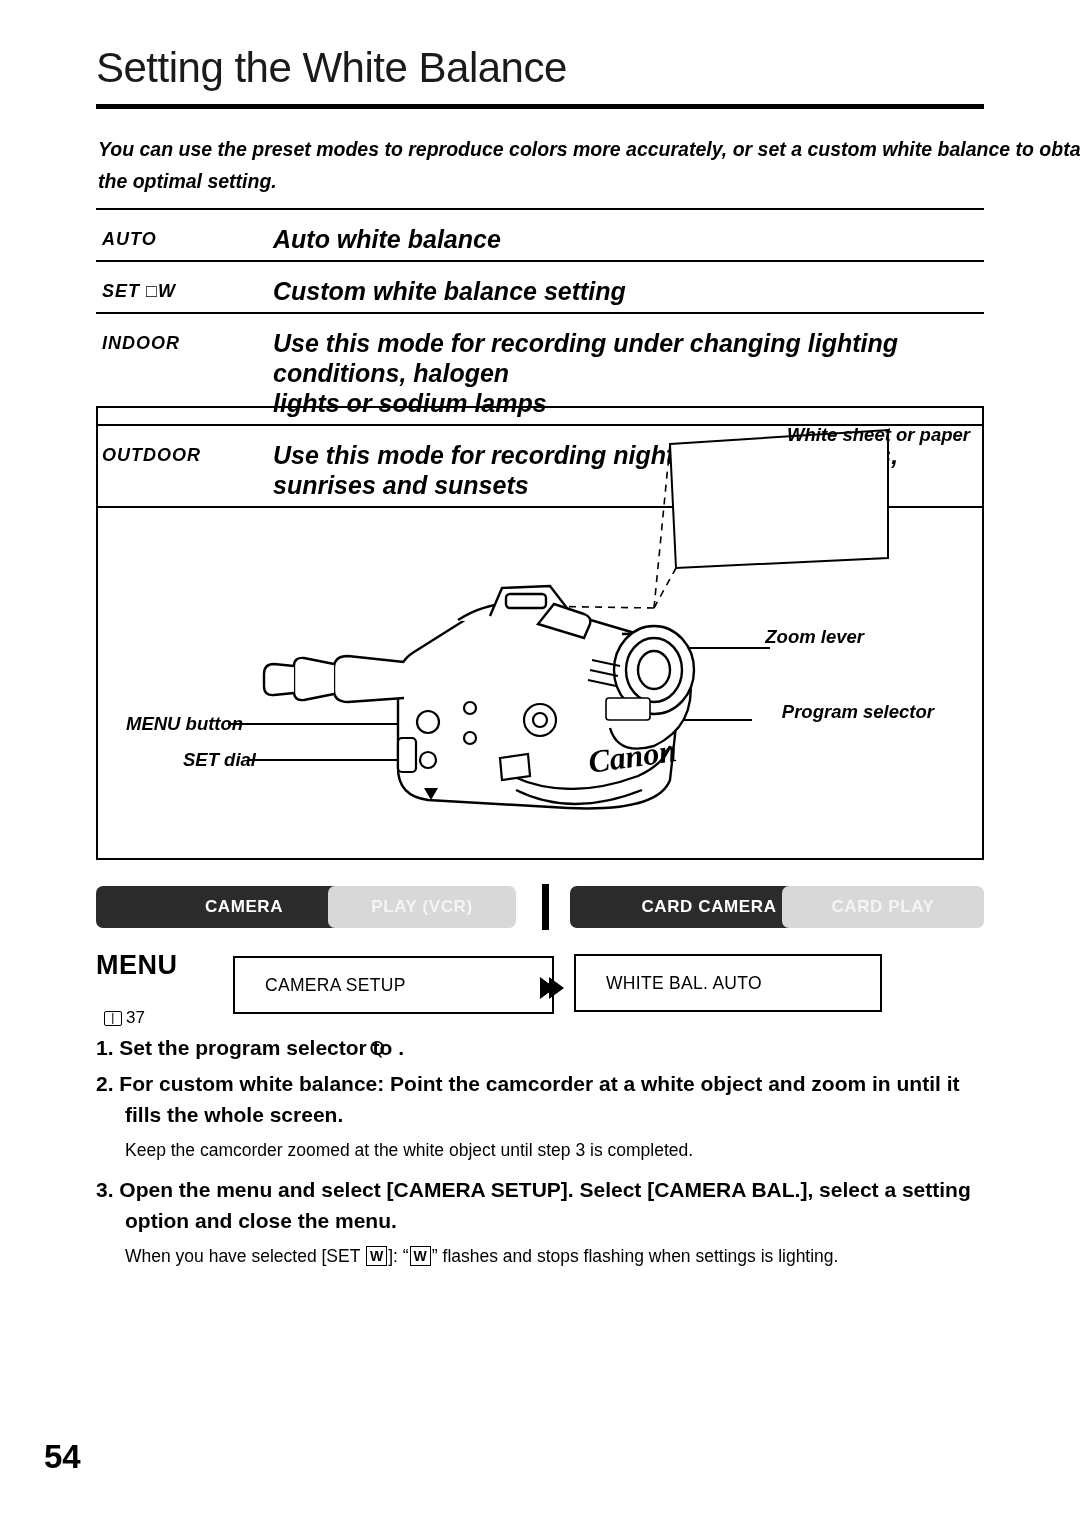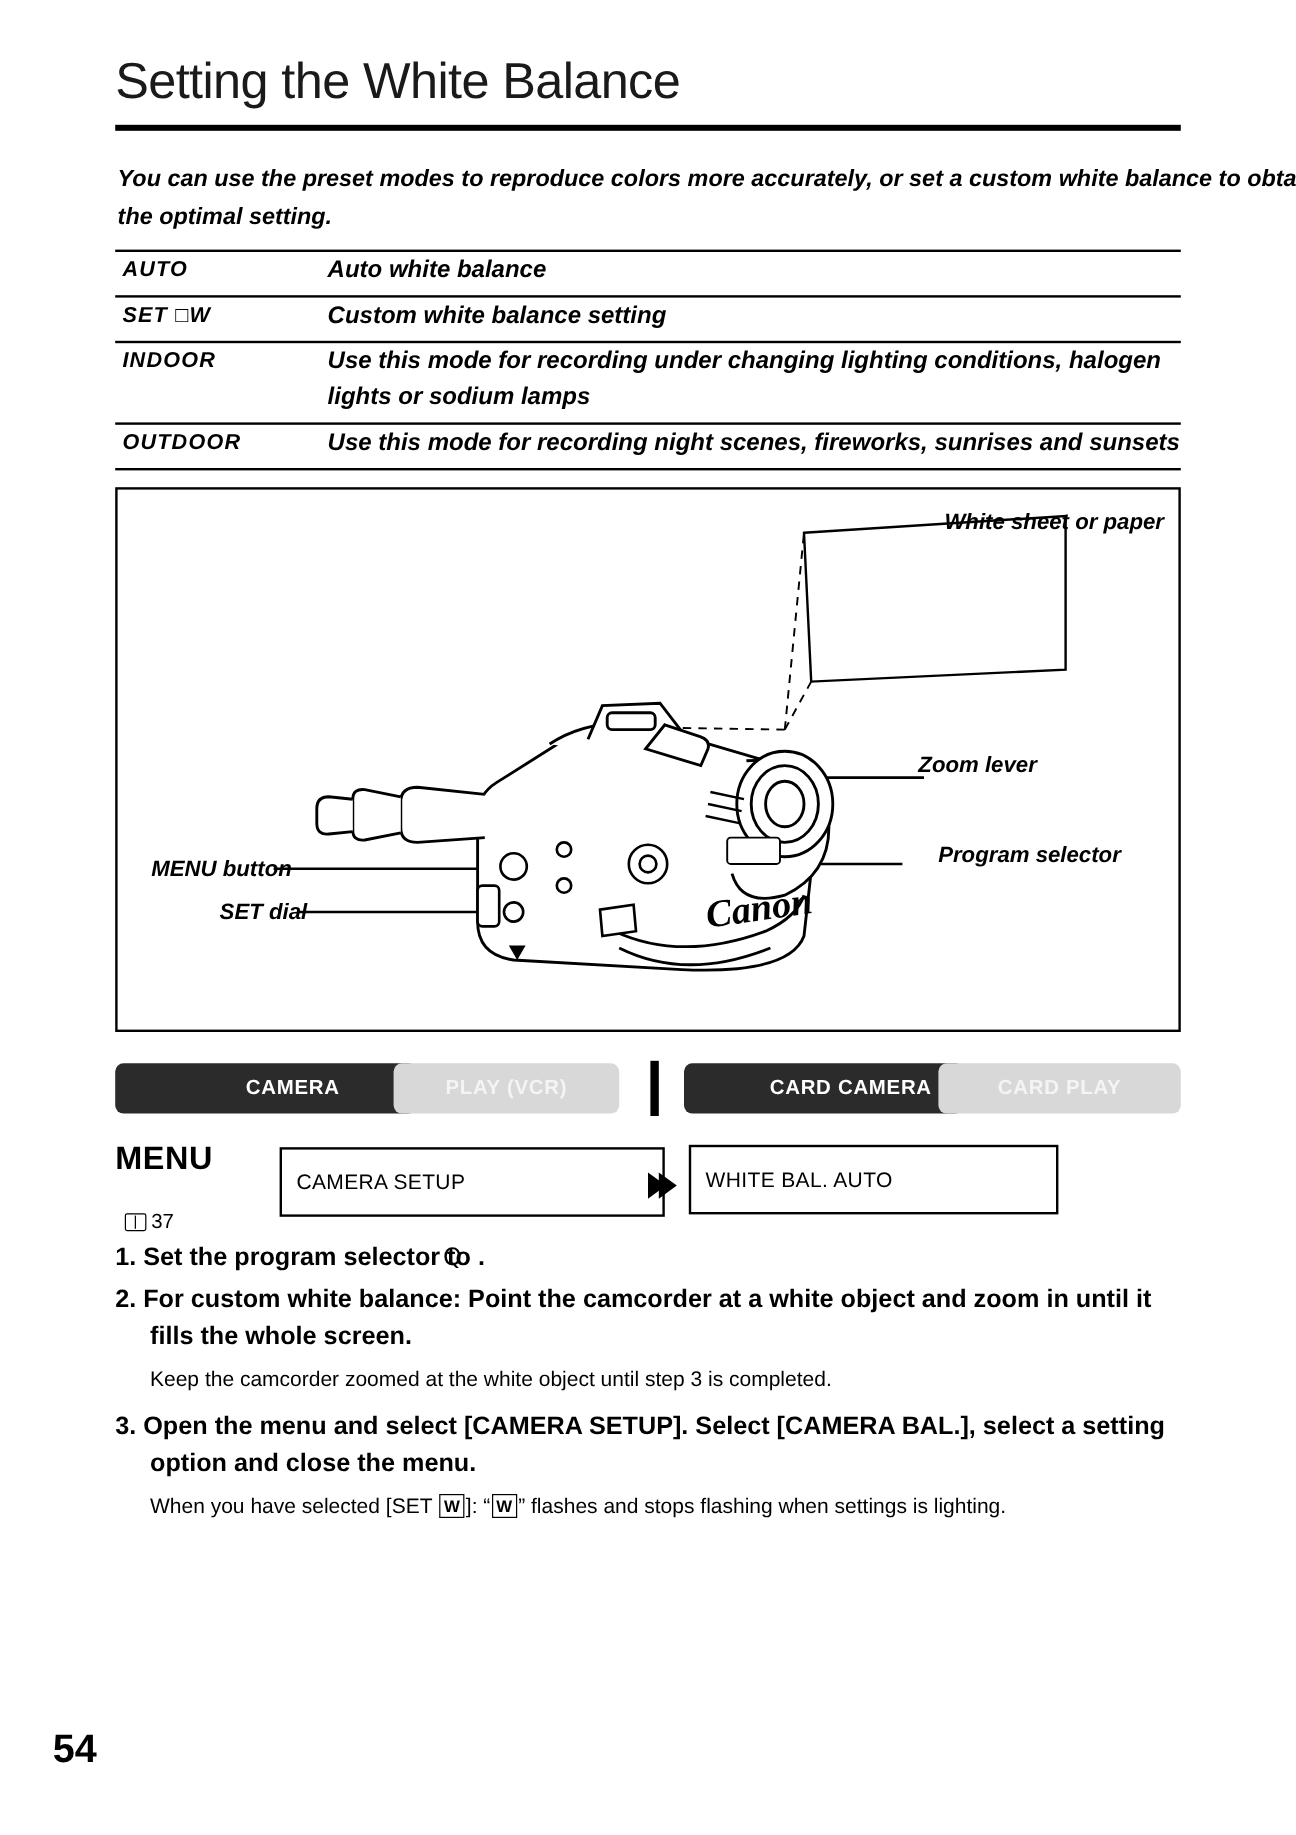--- a/index.html
+++ b/index.html
@@ -65,31 +65,31 @@
     position: relative;
     border-top: 2px solid #000;
     display: flex;
     align-items: flex-start;
     min-height: 34px;
   }
   .opt-row.last { border-bottom: 2px solid #000; }
   .opt-key {
     width: 165px;
     flex: 0 0 165px;
-    padding: 4px 0 6px 6px;
+    padding: 19px 0 6px 6px;
     font-size: 18px;
     font-weight: bold;
     font-style: italic;
     letter-spacing: 1px;
     box-sizing: border-box;
   }
   .opt-desc {
     flex: 1;
-    padding: 0 0 6px 12px;
-    font-size: 20px;
+    padding: 14px 0 6px 12px;
+    font-size: 25px;
     font-weight: bold;
     font-style: italic;
     line-height: 30px;
     box-sizing: border-box;
     white-space: pre-line;
   }
 
   
   .illus {
     position: absolute;
@@ -189,21 +189,21 @@
     background: #000;
     transform: translateX(-50%);
   }
   .menu-box {
     position: absolute;
     border: 2px solid #000;
     box-sizing: border-box;
     height: 58px;
     display: flex;
     align-items: center;
-    padding-left: 12px;
+    padding-left: 30px;
     font-size: 17.5px;
     letter-spacing: 0.3px;
   }
   .mb1 { left: 137px; width: 321px; top: 6px; }
   .mb2 { left: 478px; width: 308px; top: 4px; }
   .arrow-ico {
     position: absolute;
     left: 453px; top: 27px;
     width: 0; height: 0;
     border-left: 15px solid #000;

